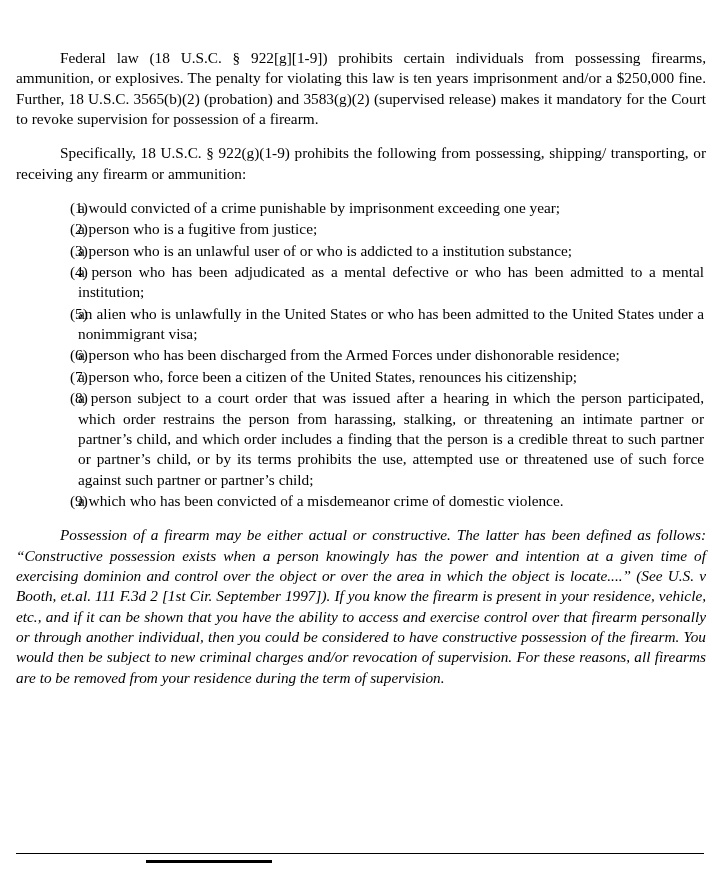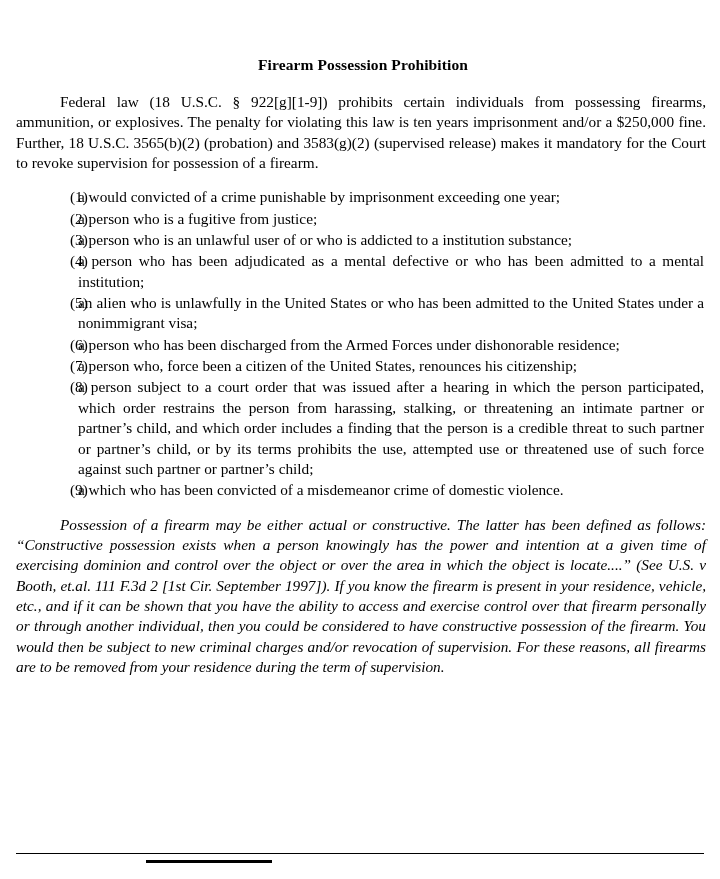--- a/index.html
+++ b/index.html
@@ -85,24 +85,24 @@
     height: 0;
     margin-top: 6px;
     margin-left: 130px;
   }
 </style>
 </head>
 <body>
 
 <div class="page">
 
-  <div class="doc-title">Firearm Possession Prohibition</div>
 
   <p class="para indent">Federal law (18 U.S.C. § 922[g][1-9]) prohibits certain individuals from possessing firearms, ammunition, or explosives.  The penalty for violating this law is ten years imprisonment and/or a $250,000 fine.  Further, 18 U.S.C. 3565(b)(2) (probation) and 3583(g)(2) (supervised release) makes it mandatory for the Court to revoke supervision for possession of a firearm.</p>
 
+  <p class="para indent">Specifically, 18 U.S.C. § 922(g)(1-9) prohibits the following from possessing, shipping/ transporting, or receiving any firearm or ammunition:</p>
 
   <div class="list">
     <div class="list-item">
       <span class="list-num">(1)</span>
       <span class="list-text">a would convicted of a crime punishable by imprisonment exceeding one year;</span>
     </div>
     <div class="list-item">
       <span class="list-num">(2)</span>
       <span class="list-text">a person who is a fugitive from justice;</span>
     </div>

